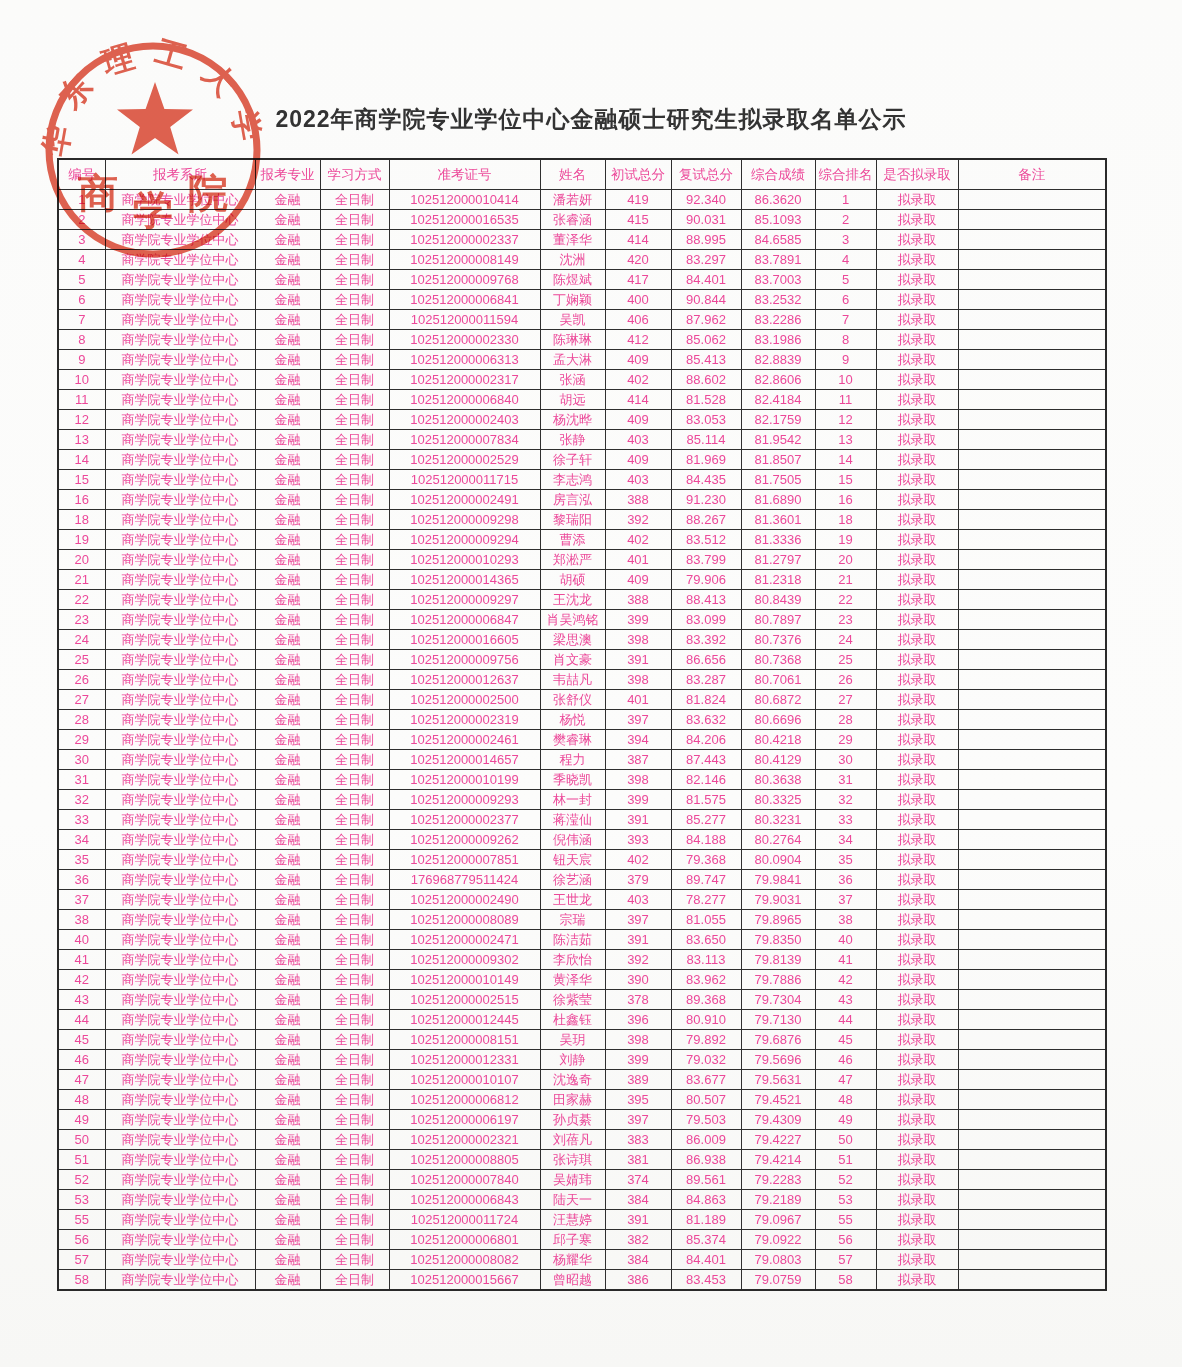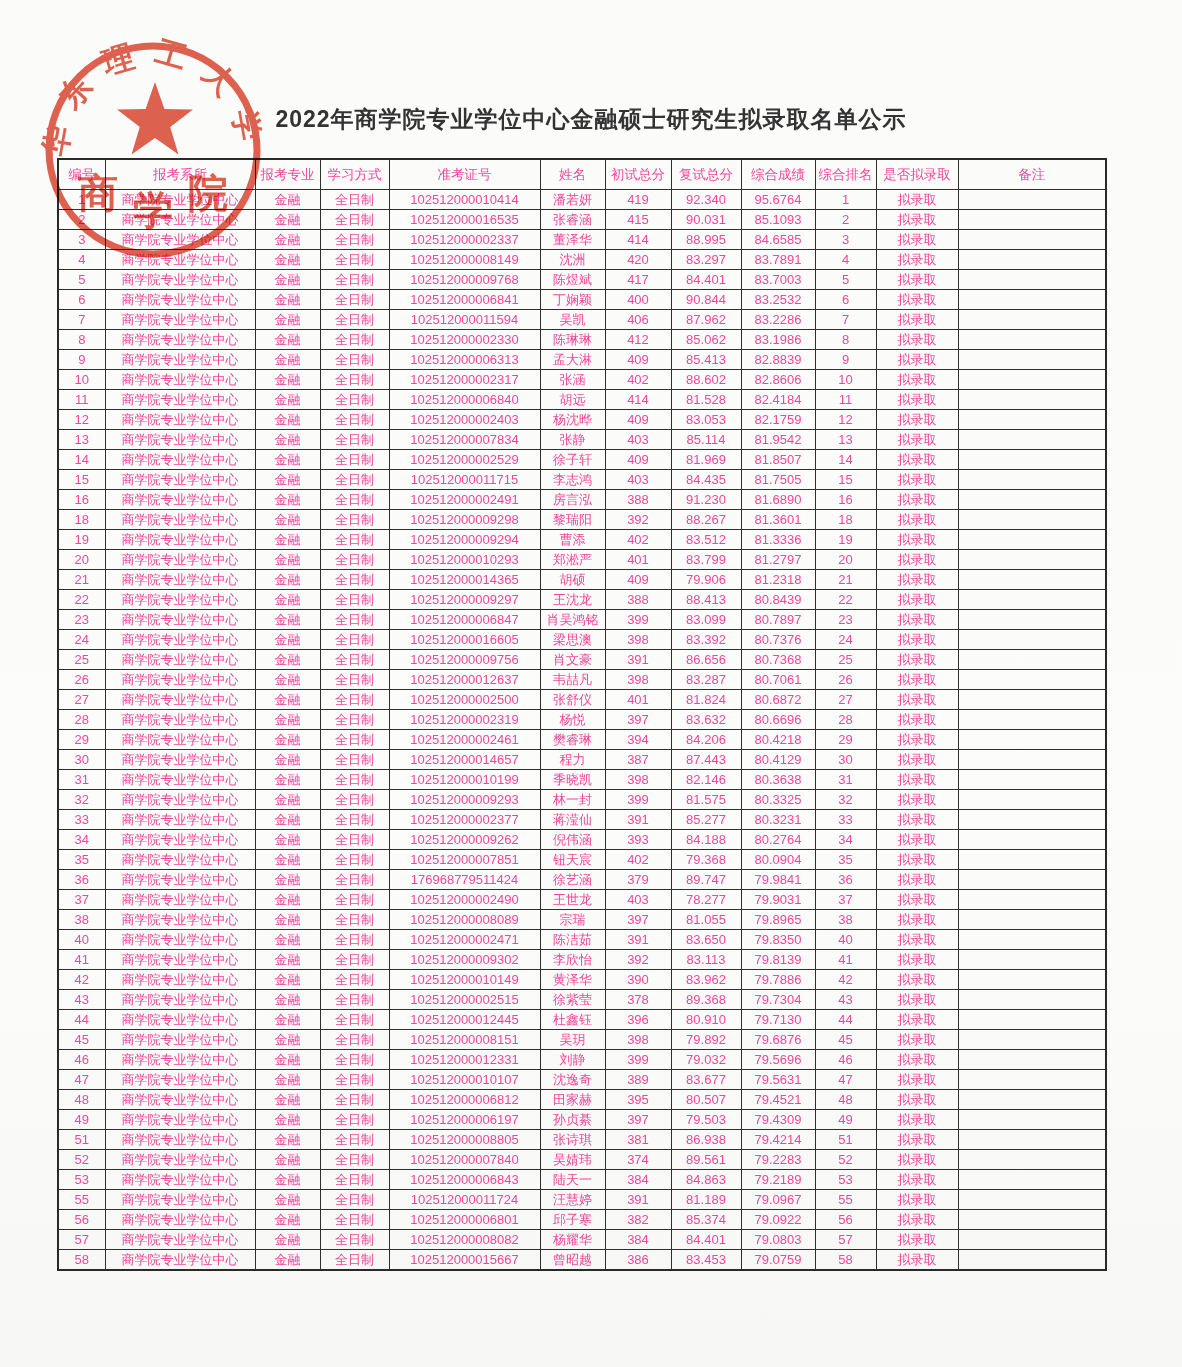--- a/index.html
+++ b/index.html
@@ -72,21 +72,21 @@
   <tbody>
       <tr>
         <td>1</td>
         <td>商学院专业学位中心</td>
         <td>金融</td>
         <td>全日制</td>
         <td>102512000010414</td>
         <td>潘若妍</td>
         <td>419</td>
         <td>92.340</td>
-        <td>95.6764</td>
+        <td>86.3620</td>
         <td>1</td>
         <td>拟录取</td>
         <td></td>
       </tr>
       <tr>
         <td>2</td>
         <td>商学院专业学位中心</td>
         <td>金融</td>
         <td>全日制</td>
         <td>102512000016535</td>
@@ -718,20 +718,34 @@
         <td>49</td>
         <td>商学院专业学位中心</td>
         <td>金融</td>
         <td>全日制</td>
         <td>102512000006197</td>
         <td>孙贞綦</td>
         <td>397</td>
         <td>79.503</td>
         <td>79.4309</td>
         <td>49</td>
+        <td>拟录取</td>
+        <td></td>
+      </tr>
+      <tr>
+        <td>50</td>
+        <td>商学院专业学位中心</td>
+        <td>金融</td>
+        <td>全日制</td>
+        <td>102512000002321</td>
+        <td>刘蓓凡</td>
+        <td>383</td>
+        <td>86.009</td>
+        <td>79.4227</td>
+        <td>50</td>
         <td>拟录取</td>
         <td></td>
       </tr>
       <tr>
         <td>51</td>
         <td>商学院专业学位中心</td>
         <td>金融</td>
         <td>全日制</td>
         <td>102512000008805</td>
         <td>张诗琪</td>

